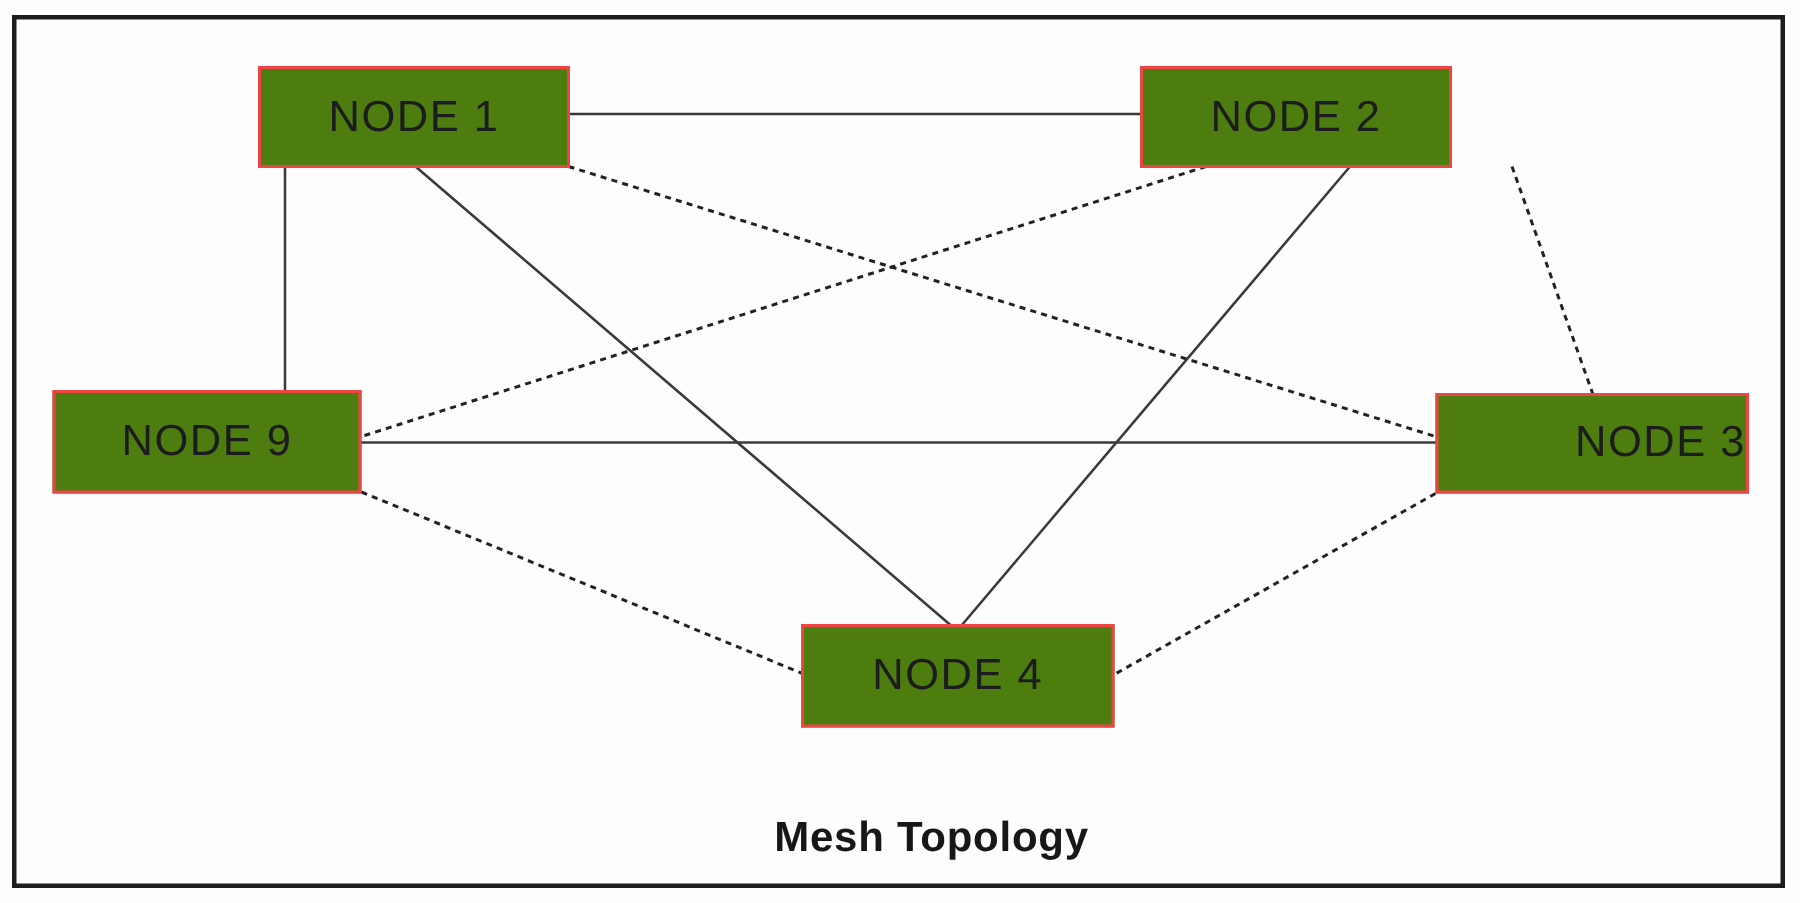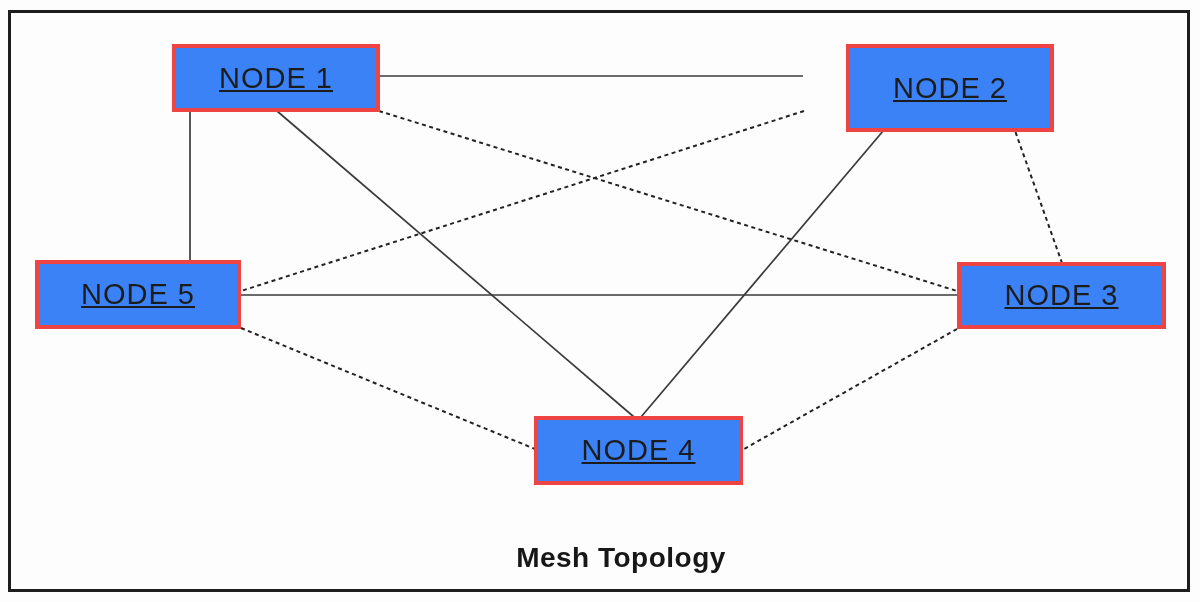--- a/index.html
+++ b/index.html
@@ -22,27 +22,26 @@
   }
   svg.edges line.solid{
     stroke:#3a3a3a;stroke-width:1.7;
   }
   svg.edges line.dashed{
     stroke:#222222;stroke-width:2;stroke-dasharray:4 3.5;
   }
   .node{
     position:absolute;
     box-sizing:border-box;
-    border:4px solid #ef4444;
-    background:#3b82f6;
+    border:2px solid #ef4444;
+    background:#4d7c0f;
     display:flex;align-items:center;justify-content:center;
     font-size:29px;
     letter-spacing:1px;
     color:#1c1c1c;
-    text-decoration:underline;
   }
   .title{
     position:absolute;
     left:0;top:542px;width:100%;
     text-align:center;
     transform:translateX(21px);
     font-weight:bold;
     font-size:28px;
     color:#171717;
     letter-spacing:0.5px;
@@ -64,28 +63,28 @@
       <line x1="240" y1="295" x2="958" y2="295" class="solid"></line>
       <line x1="241" y1="328" x2="535" y2="449" class="dashed"></line>
       <line x1="957" y1="329" x2="744" y2="449" class="dashed"></line>
     </svg>
 
   <div class="frame"></div>
 
   <div class="node" style="left: 172px; top: 44px; width: 208px; height: 68px;">
     <span>NODE 1</span>
   </div>
-  <div class="node" style="left: 846px; top: 44px; width: 208px; height: 88px;">
+  <div class="node" style="left: 760px; top: 44px; width: 208px; height: 68px;">
     <span>NODE 2</span>
   </div>
-  <div class="node" style="left: 957px; top: 262px; width: 209px; height: 67px;">
+  <div class="node" style="left: 957px; top: 262px; width: 209px; height: 67px; justify-content: flex-end;">
     <span>NODE 3</span>
   </div>
   <div class="node" style="left: 534px; top: 416px; width: 209px; height: 69px;">
     <span>NODE 4</span>
   </div>
   <div class="node" style="left: 35px; top: 260px; width: 206px; height: 69px;">
-    <span>NODE 5</span>
+    <span>NODE 9</span>
   </div>
 
   <div class="title">Mesh Topology</div>
 
 </div>
 
 </body></html>

